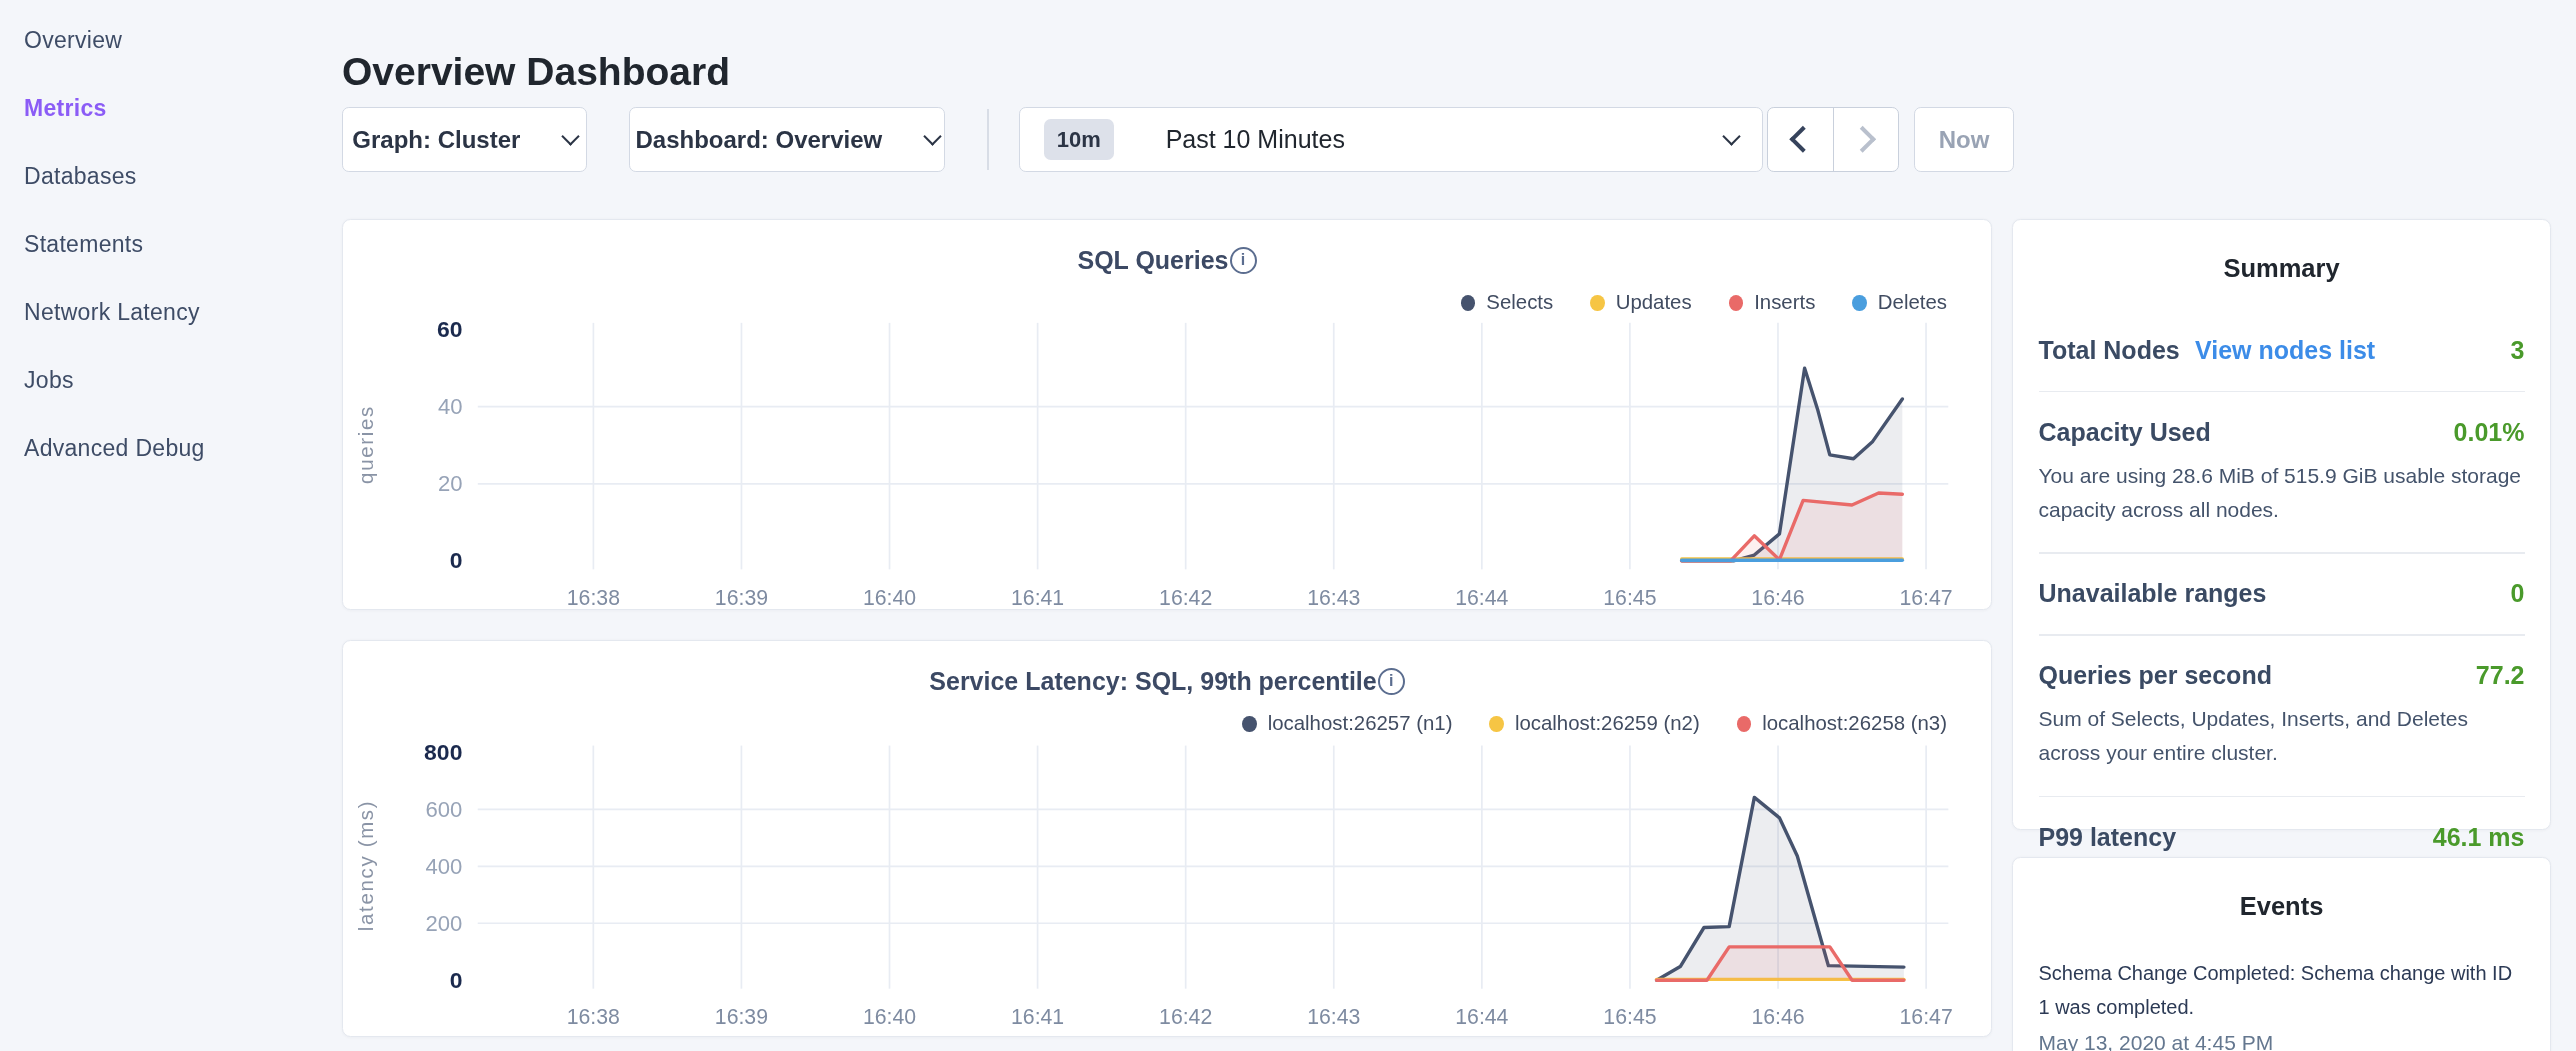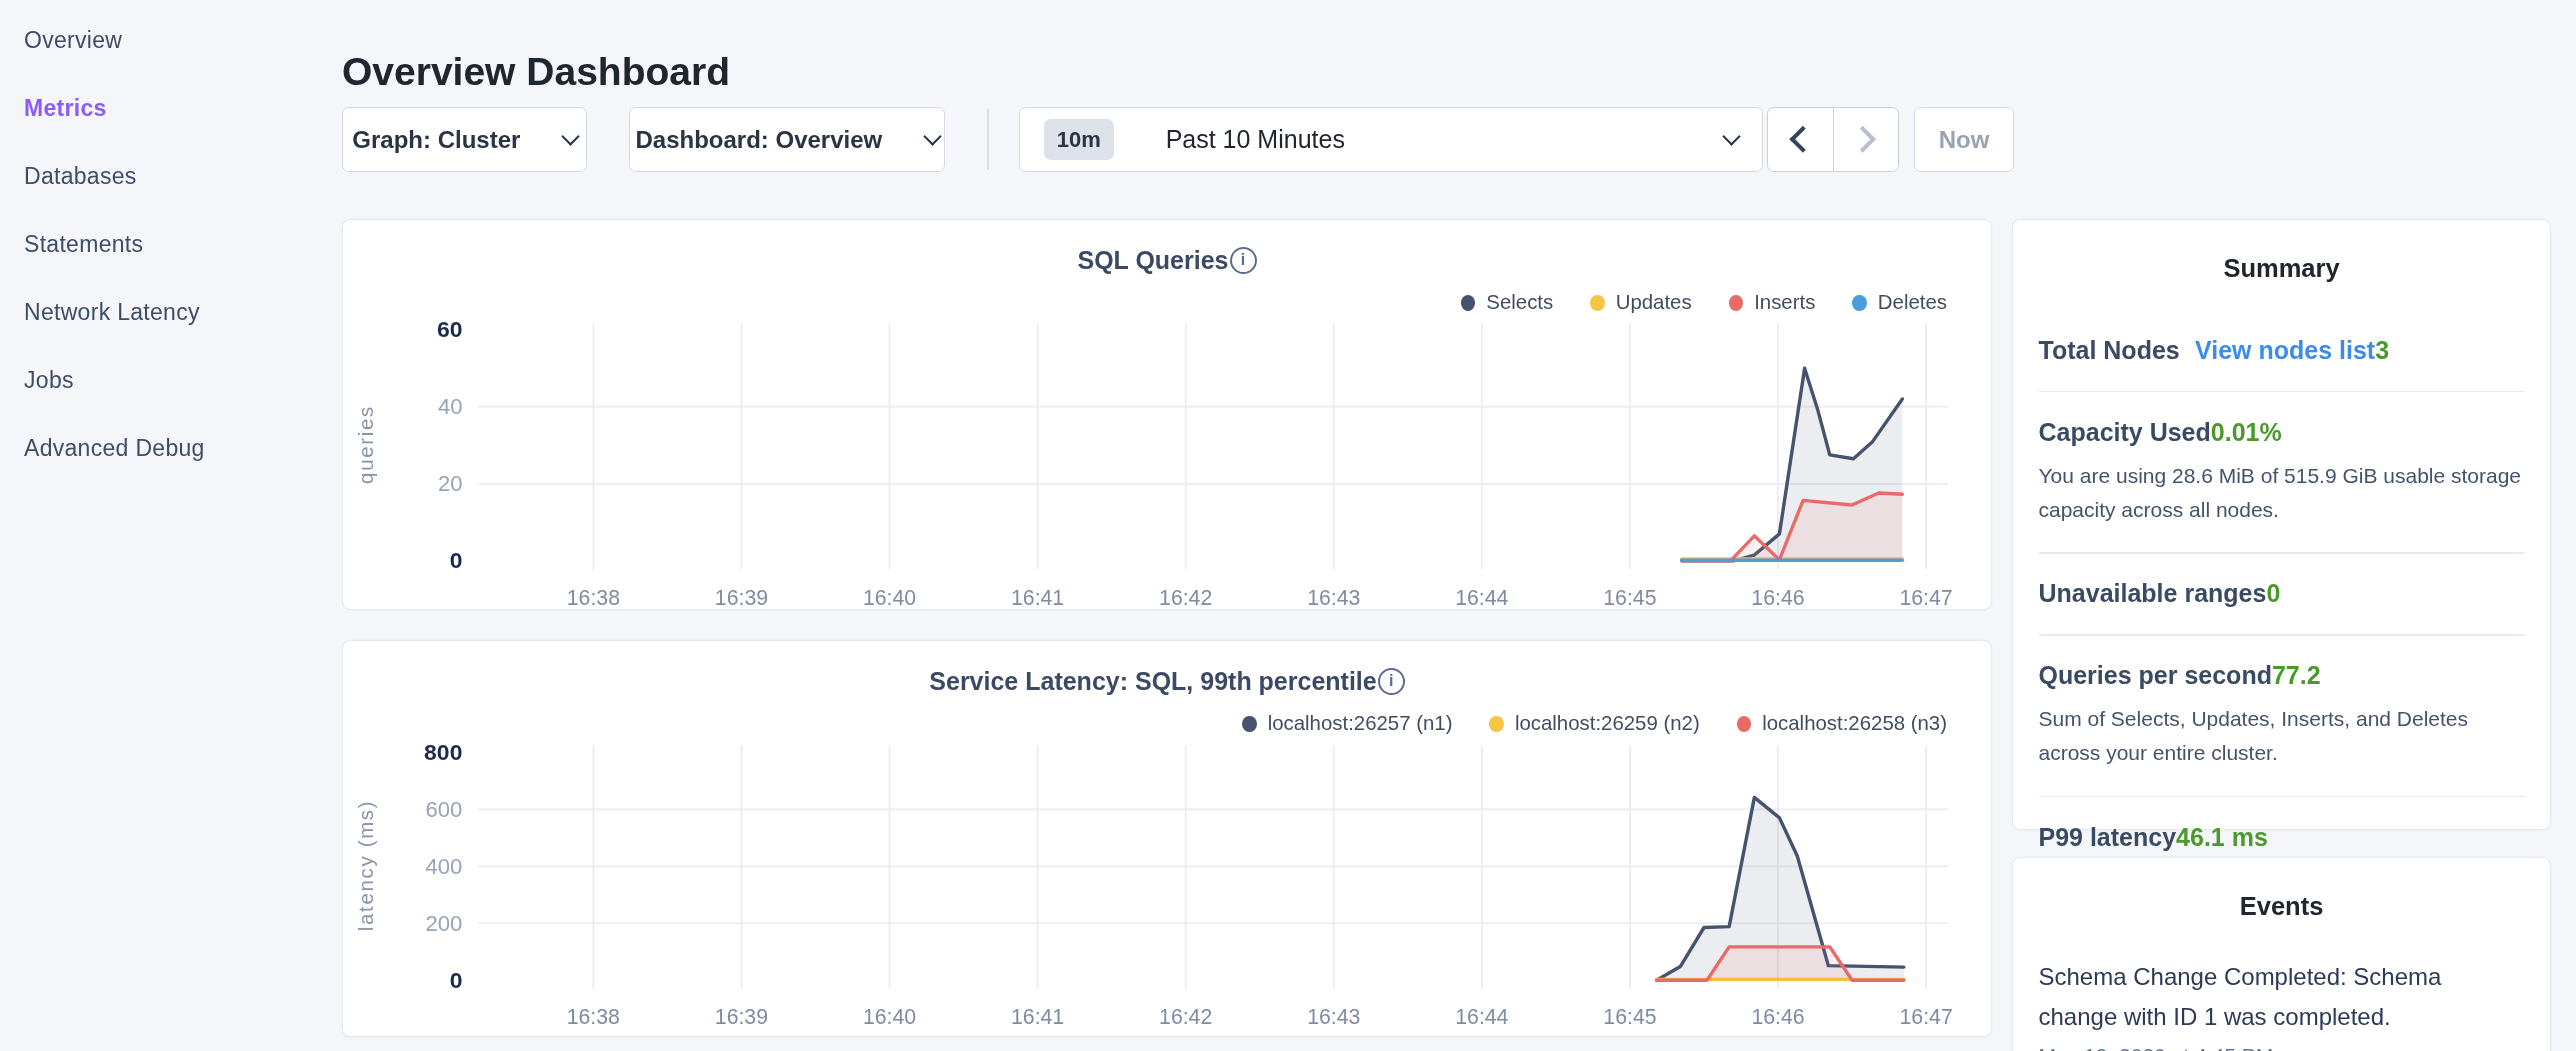--- a/index.html
+++ b/index.html
@@ -52,28 +52,28 @@
   .legend-item{display:flex;align-items:center;gap:11px;cursor:pointer;}
   .legend-dot{width:14.5px;height:16px;border-radius:50%;}
   .legend-label{font-size:20.4px;color:#414c61;}
   .ylabel{position:absolute;left:-53px;top:213px;width:153px;text-align:center;transform:rotate(-90deg);
           font-size:20.4px;color:#8a94a6;letter-spacing:1.7px;}
   .chart-svg{position:absolute;left:0;top:0;}
 
   
   .panel-title{text-align:center;font-size:25.5px;font-weight:700;color:#20262e;margin:34px 0 0 0;}
   .panel-body{padding:0 25.5px;}
-  .srow{display:flex;align-items:baseline;}
+  .srow{display:flex;justify-content:space-between;align-items:baseline;}
   .slabel{font-size:25px;font-weight:700;color:#3a4a63;}
   .slabel .slink{color:#3c8ce8;margin-left:15.3px;cursor:pointer;}
   .svalue{font-size:25px;font-weight:700;color:#4a9a2b;white-space:nowrap;}
   .ssub{font-size:21px;color:#44536b;line-height:1.62;margin-top:12px;}
   .sdivider{height:1.7px;background:#e8ebf0;margin:25.5px 0;}
   .mt-first{margin-top:53px;}
-  .event-text{font-size:24px;color:#2c3a55;line-height:1.68;margin-top:36px;}
+  .event-text{font-size:20px;color:#2c3a55;line-height:1.68;margin-top:36px;}
   .event-date{font-size:21px;color:#64778f;margin-top:6.8px;}
 </style>
 </head>
 <body>
 
 <div id="app">
 
   <nav class="sidebar">
     <div class="nav-item">Overview</div>
     <div class="nav-item active">Metrics</div>

